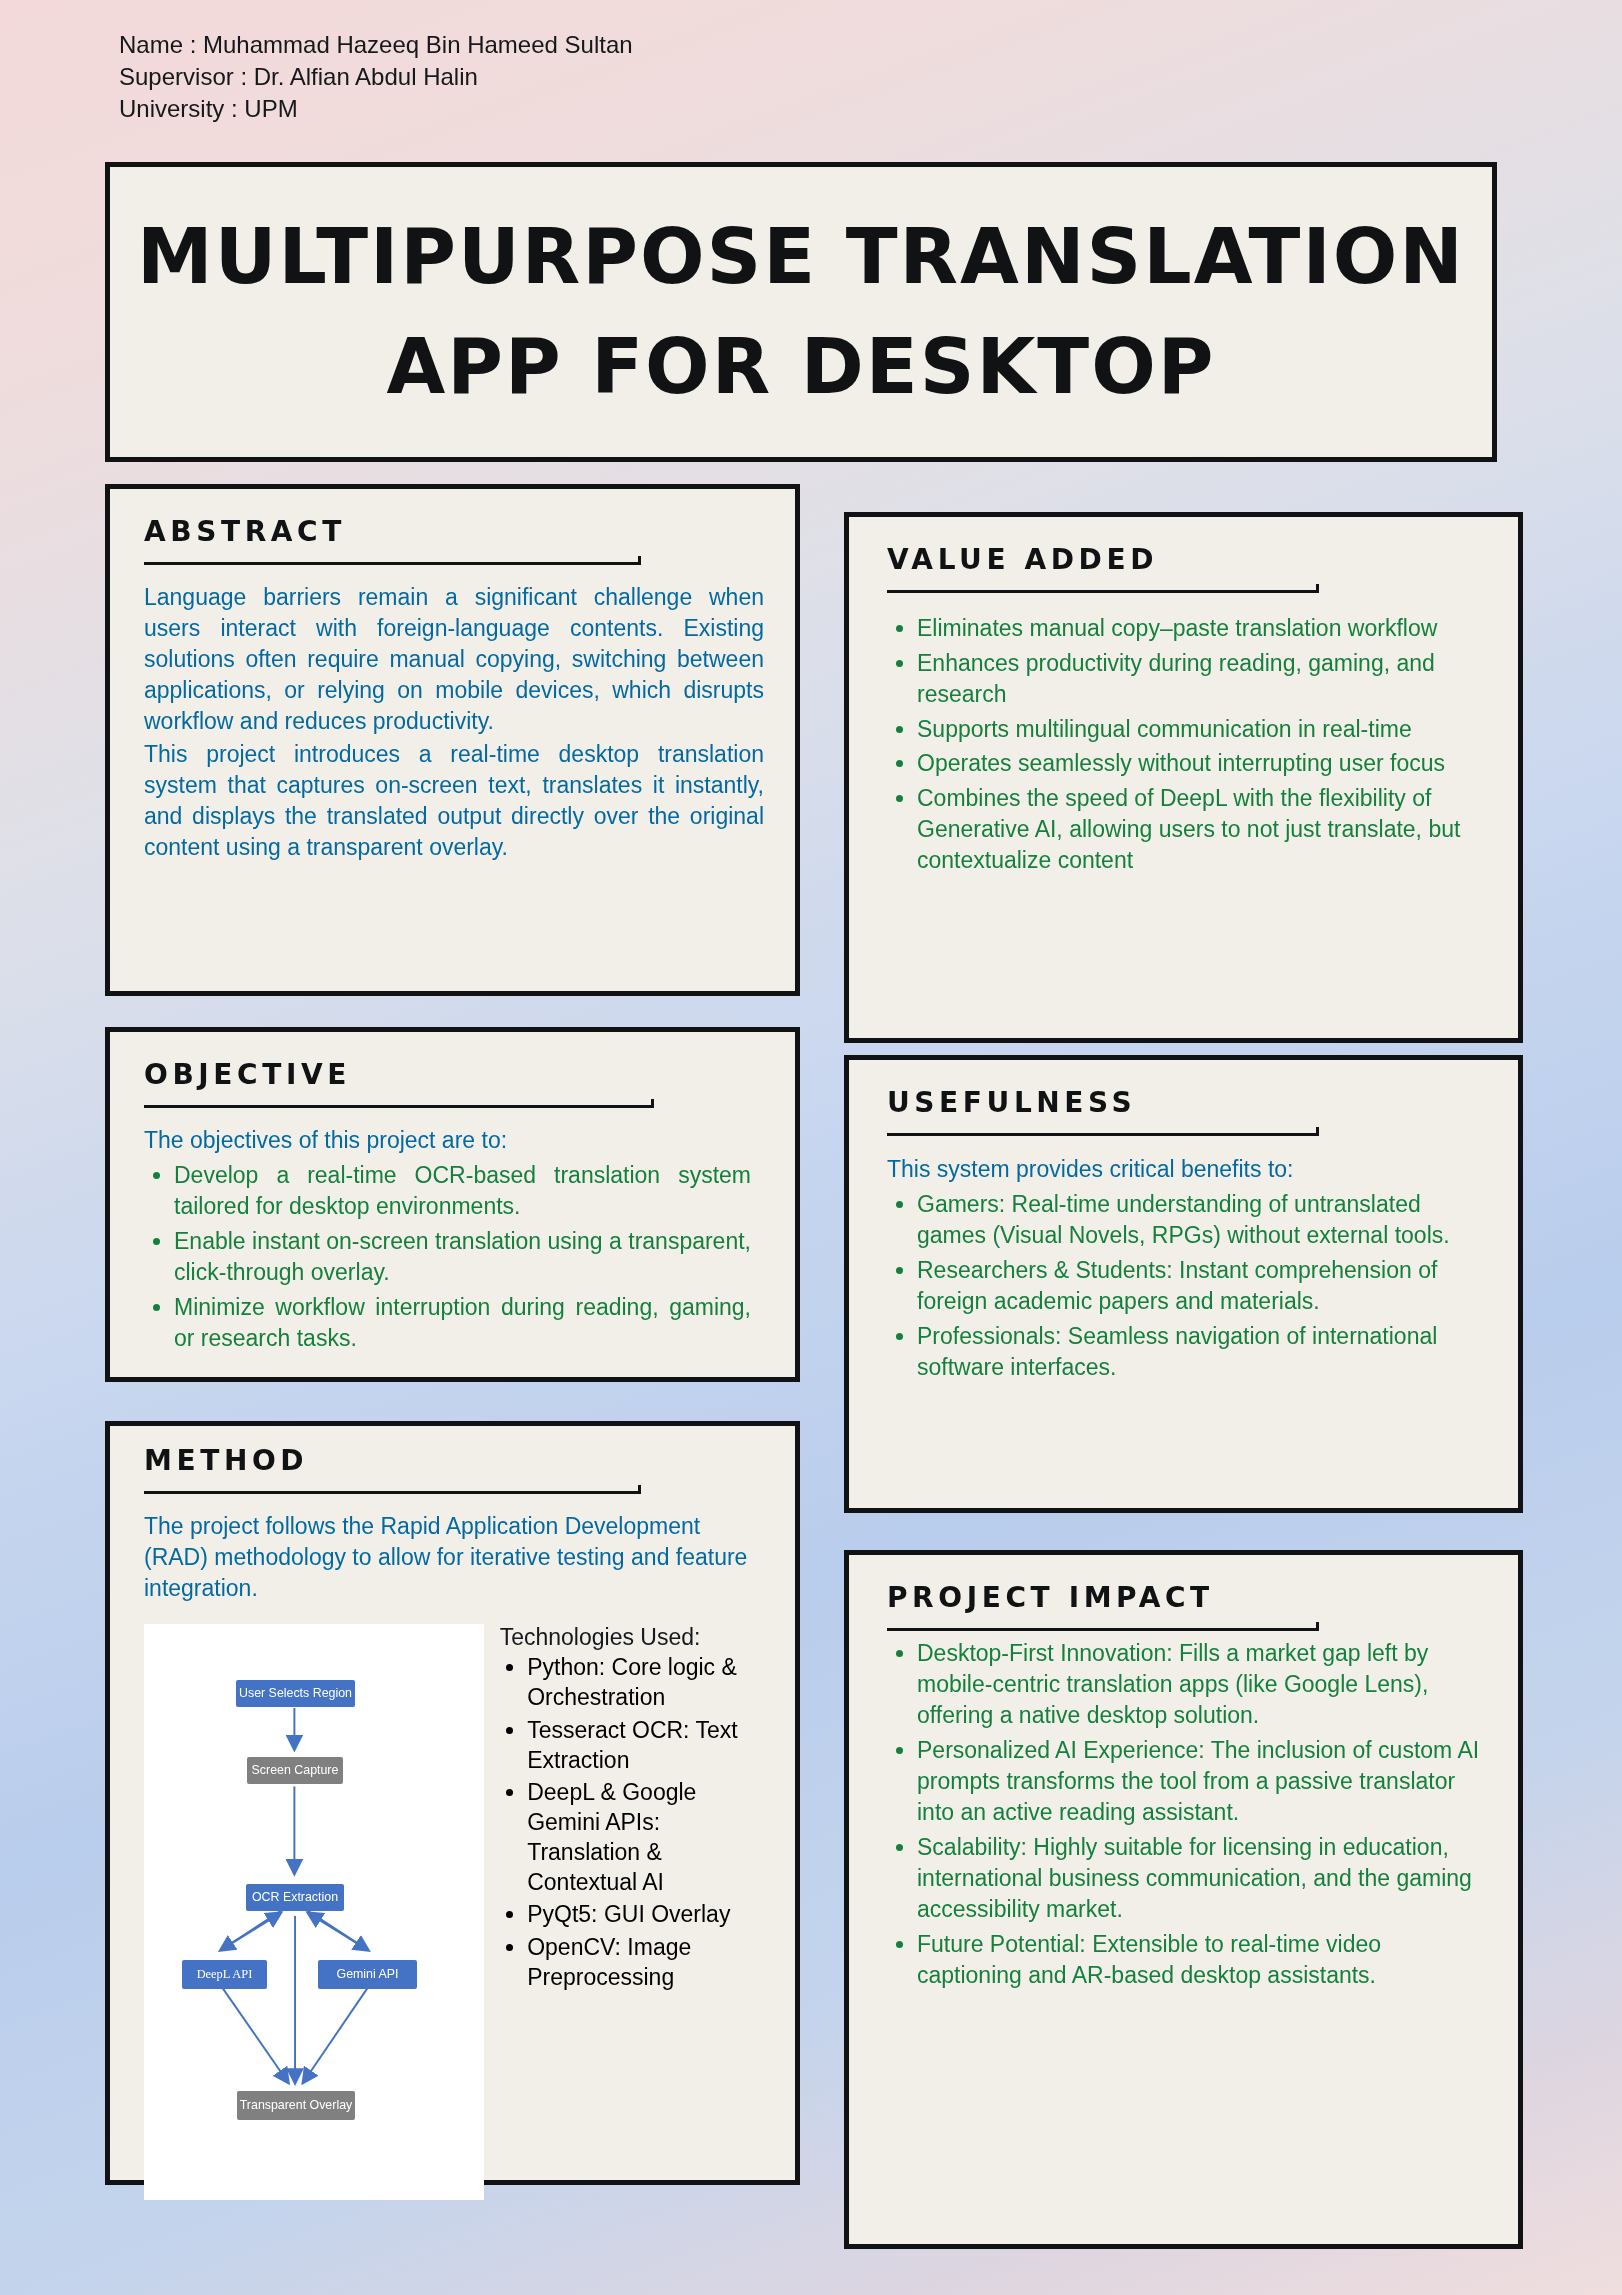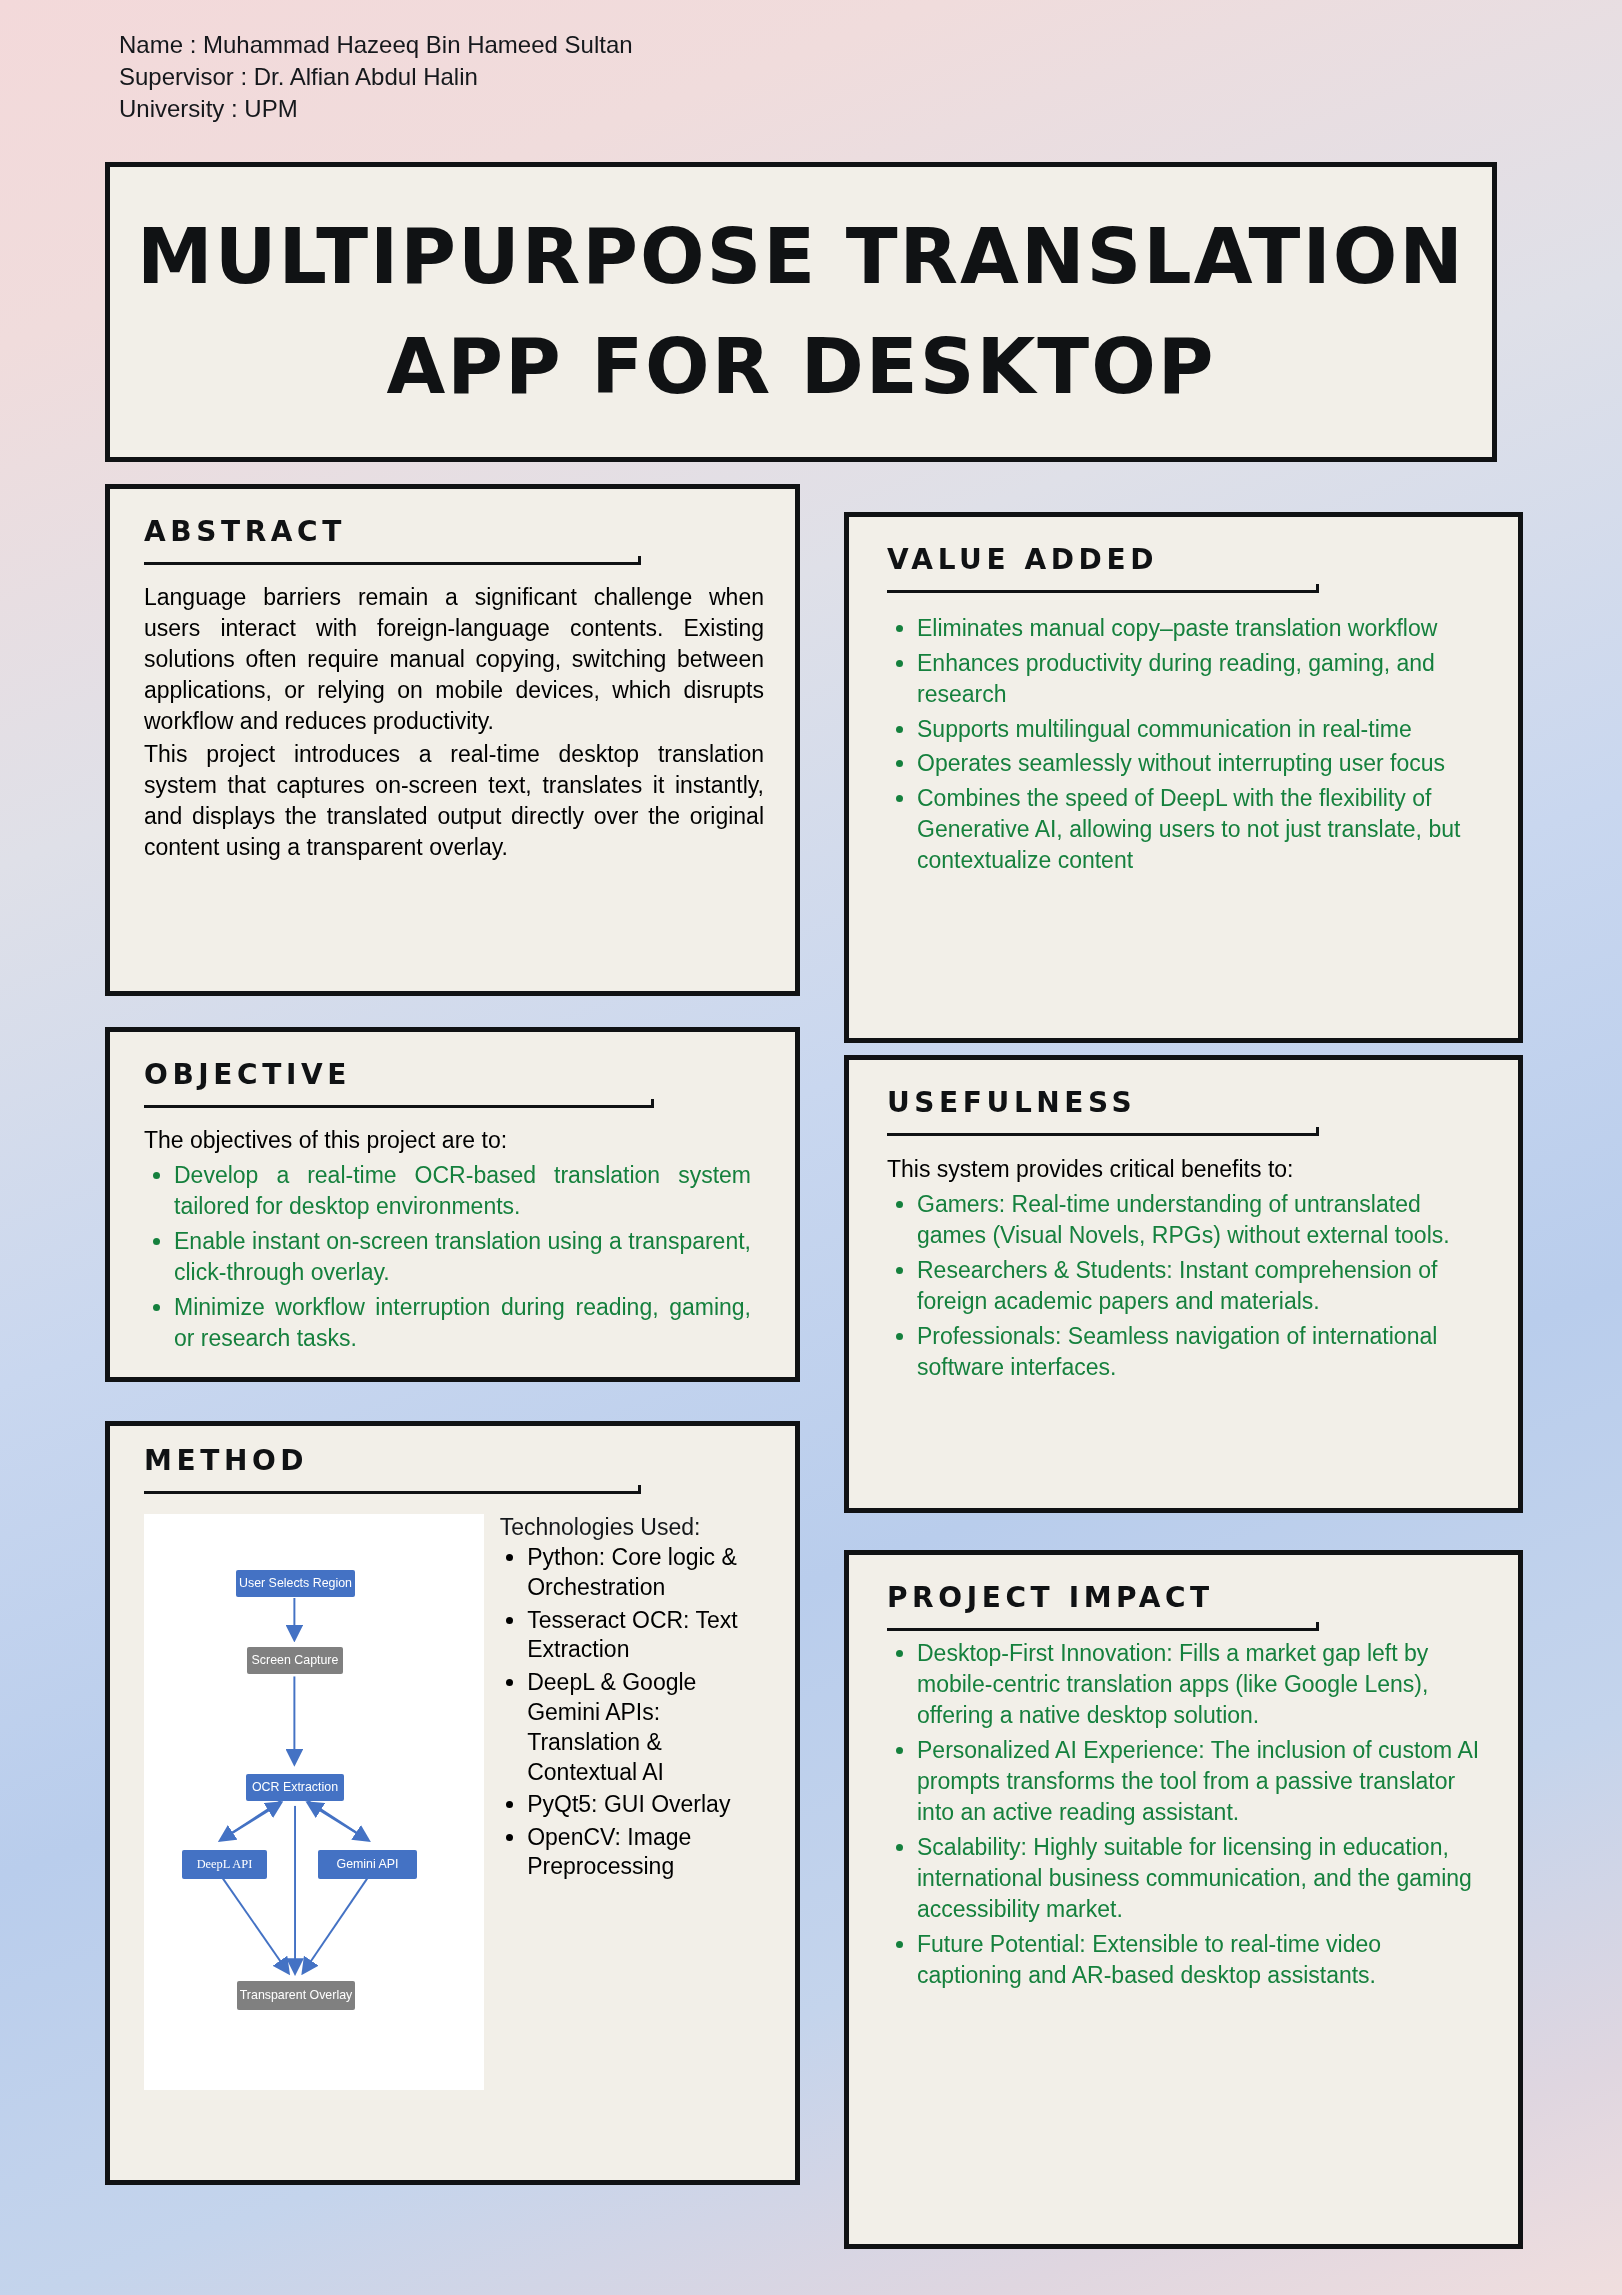--- a/index.html
+++ b/index.html
@@ -84,21 +84,21 @@
     position: absolute;
     right: 0;
     top: -6.5px;
     width: 2.6px;
     height: 9.2px;
     background: #101214;
   }
   .body-text {
     font-size: 23px;
     line-height: 1.35;
-    color: #000000;
+    color: #0369a1;
   }
   .just { text-align: justify; text-align-last: left; }
   ul.bullets {
     margin: 0;
     padding-left: 30px;
     font-size: 23px;
     line-height: 1.35;
     color: #15803d;
   }
   ul.bullets li { margin-bottom: 3.9px; }
@@ -199,20 +199,21 @@
         <li>Enable instant on-screen translation using a transparent, click-through overlay.</li>
         <li>Minimize workflow interruption during reading, gaming, or research tasks.</li>
       </ul>
     </div>
   </div>
 
   <div class="panel" id="method">
     <div class="inner">
       <div class="panel-head">METHOD</div>
       <div class="rule"></div>
+      <div class="body-text" style="margin-top:17px;">The project follows the Rapid Application Development (RAD) methodology to allow for iterative testing and feature integration.</div>
 
       <div class="method-flow-wrap">
 
         <div class="flow-fig">
           <svg class="flow-svg" width="340" height="576" viewBox="0 0 520 880">
             <defs>
               <marker id="ah" markerWidth="9" markerHeight="9" refX="7" refY="4.5" orient="auto">
                 <path d="M0,0 L9,4.5 L0,9 z" fill="#4472c4"></path>
               </marker>
             </defs>

